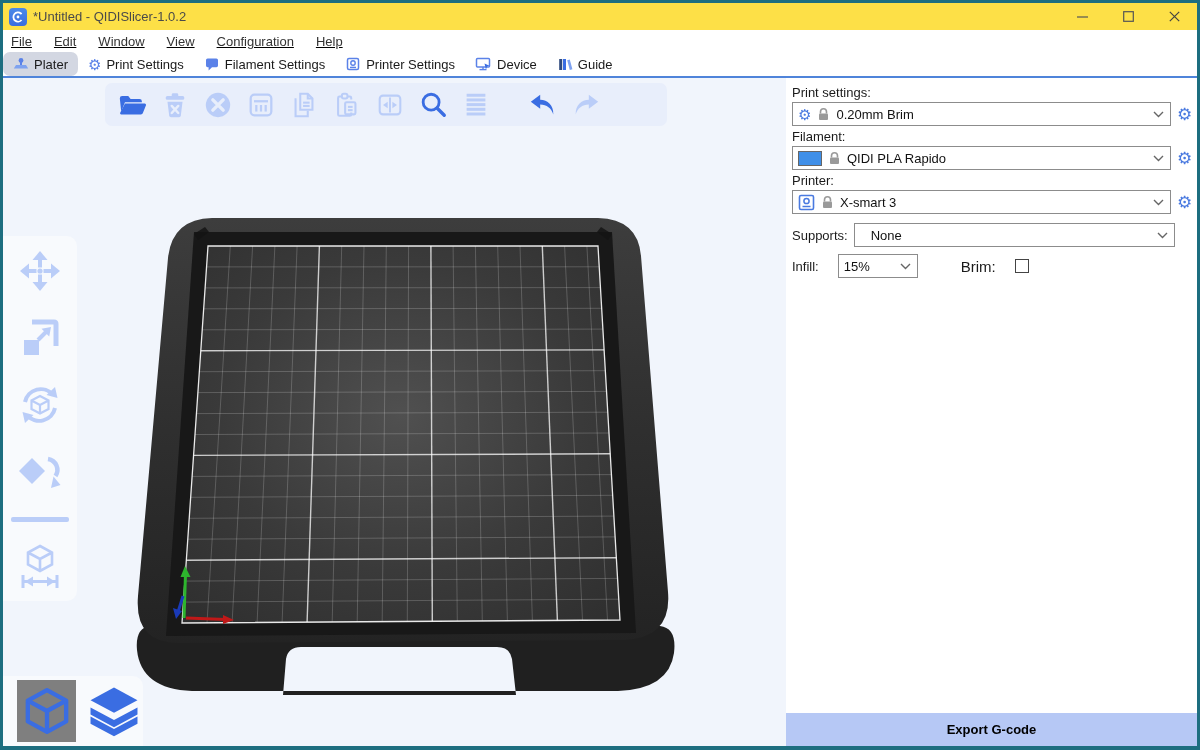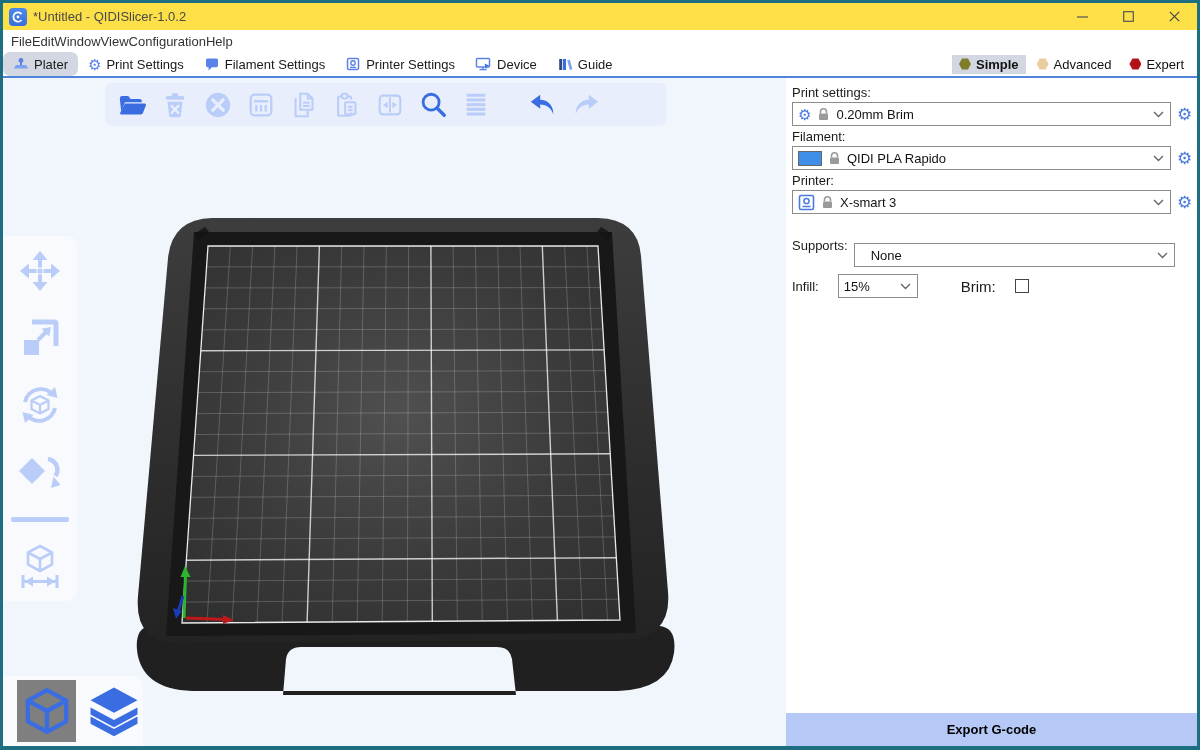--- a/index.html
+++ b/index.html
@@ -10,21 +10,21 @@
 
   
   .titlebar { height:27px; display:flex; align-items:center; padding-left:6px; background:#fde047; flex:0 0 auto; }
   .app-icon { width:18px; height:18px; border-radius:4px; background:linear-gradient(#4a8ae8,#3a6de0);
               display:inline-flex; align-items:center; justify-content:center; margin-right:6px; }
   .title-text { font-size:13px; color:#4a4a4a; }
   .win-controls { margin-left:auto; display:flex; height:100%; }
   .win-btn { width:46px; display:flex; align-items:center; justify-content:center; color:#555; cursor:default; }
 
   
-  .menubar { height:22px; display:flex; align-items:center; padding-left:8px; background:#fff; flex:0 0 auto; }
+  .menubar { height:22px; display:flex; align-items:center; padding-left:8px; gap:22px; background:#fff; flex:0 0 auto;text-decoration:underline; }
   .menu-item { font-size:13px; color:#333; }
 
   
   .tabbar { height:26px; display:flex; align-items:stretch; background:#fff; border-bottom:2px solid #4f84da; flex:0 0 auto; }
   .tab { display:flex; align-items:center; gap:5px; padding:0 10px; font-size:13px; color:#1a1a1a; }
   .tab.selected { background:#d3d7e2;border-radius:7px; }
   .tab .gear-glyph { color:#5b82e8; font-size:15px; line-height:1; }
   .modes { margin-left:auto; display:flex; align-items:center; gap:4px; padding-right:6px; }
   .mode { display:flex; align-items:center; gap:5px; font-size:13px; color:#111; padding:2px 7px; }
   .mode.selected { background:#d3d7e2; font-weight:bold; }
@@ -63,21 +63,21 @@
   .panel-body { flex:1; padding:4px 4px 0 6px; display:flex; flex-direction:column; }
   .field-label { font-size:13px; color:#1a1a1a; margin:3px 0 2px 0; }
   .combo-row { display:flex; align-items:center; gap:5px; }
   .combo { flex:1; height:24px; border:1px solid #8c8c8c; background:#fff; display:flex; align-items:center;
            padding:0 6px 0 5px; gap:7px; }
   .combo-text { flex:1; font-size:13px; color:#111; white-space:nowrap; overflow:hidden; }
   .gear-btn { color:#4a7ae0; font-size:17px; line-height:1; width:17px; text-align:center; }
   .combo-gear { color:#4a7ae0; font-size:15px; line-height:1; }
   .swatch { width:24px; height:15px; border:1px solid #666; }
   .supports-row { display:flex; align-items:center; margin-top:9px; gap:6px; }
-  .supports-row .combo { padding-left:16px;margin-top:20px; }
+  .supports-row .combo { padding-left:16px; }
   .infill-row { display:flex; align-items:center; margin-top:7px; gap:19px; }
   .combo.small { flex:0 0 80px; }
   .brim-label { font-size:15px; color:#1a1a1a; margin-left:24px; }
   .checkbox { width:14px; height:14px; border:1px solid #444; background:#fff; display:inline-block; }
   .export-btn { height:33px; background:#b6c8f5; color:#000000; font-weight:bold; font-size:13px;
                 display:flex; align-items:center; justify-content:center; border:none; width:100%; }
 </style>
 </head>
 <body>
 
@@ -157,34 +157,20 @@
     </div>
     <div class="tab">
       <svg width="16" height="15" viewBox="0 0 16 15">
         <rect x="2.2" y="2" width="3" height="11" fill="#2f4a7e"></rect>
         <rect x="6" y="2" width="3" height="11" fill="#3a6de2"></rect>
         <polygon points="10.2,3.2 12.8,2.5 15.4,12.3 12.8,13" fill="#7ea2f0"></polygon>
       </svg>
       <span>Guide</span>
     </div>
 
-    <div class="modes">
-      <span class="mode selected">
-        <span class="mode-dot" style="background: rgb(125, 125, 44);"></span>
-        <span>Simple</span>
-      </span>
-      <span class="mode">
-        <span class="mode-dot" style="background: rgb(233, 207, 159);"></span>
-        <span>Advanced</span>
-      </span>
-      <span class="mode">
-        <span class="mode-dot" style="background: rgb(176, 18, 23);"></span>
-        <span>Expert</span>
-      </span>
-    </div>
   </div>
 
   <div class="content">
 
     <div class="viewport">
 
       <svg class="bed-svg" width="560" height="500" viewBox="0 0 560 500">
         <defs>
           <linearGradient id="trayG" x1="0" y1="0" x2="0" y2="1">
             <stop offset="0" stop-color="#3d3d3d"></stop>

